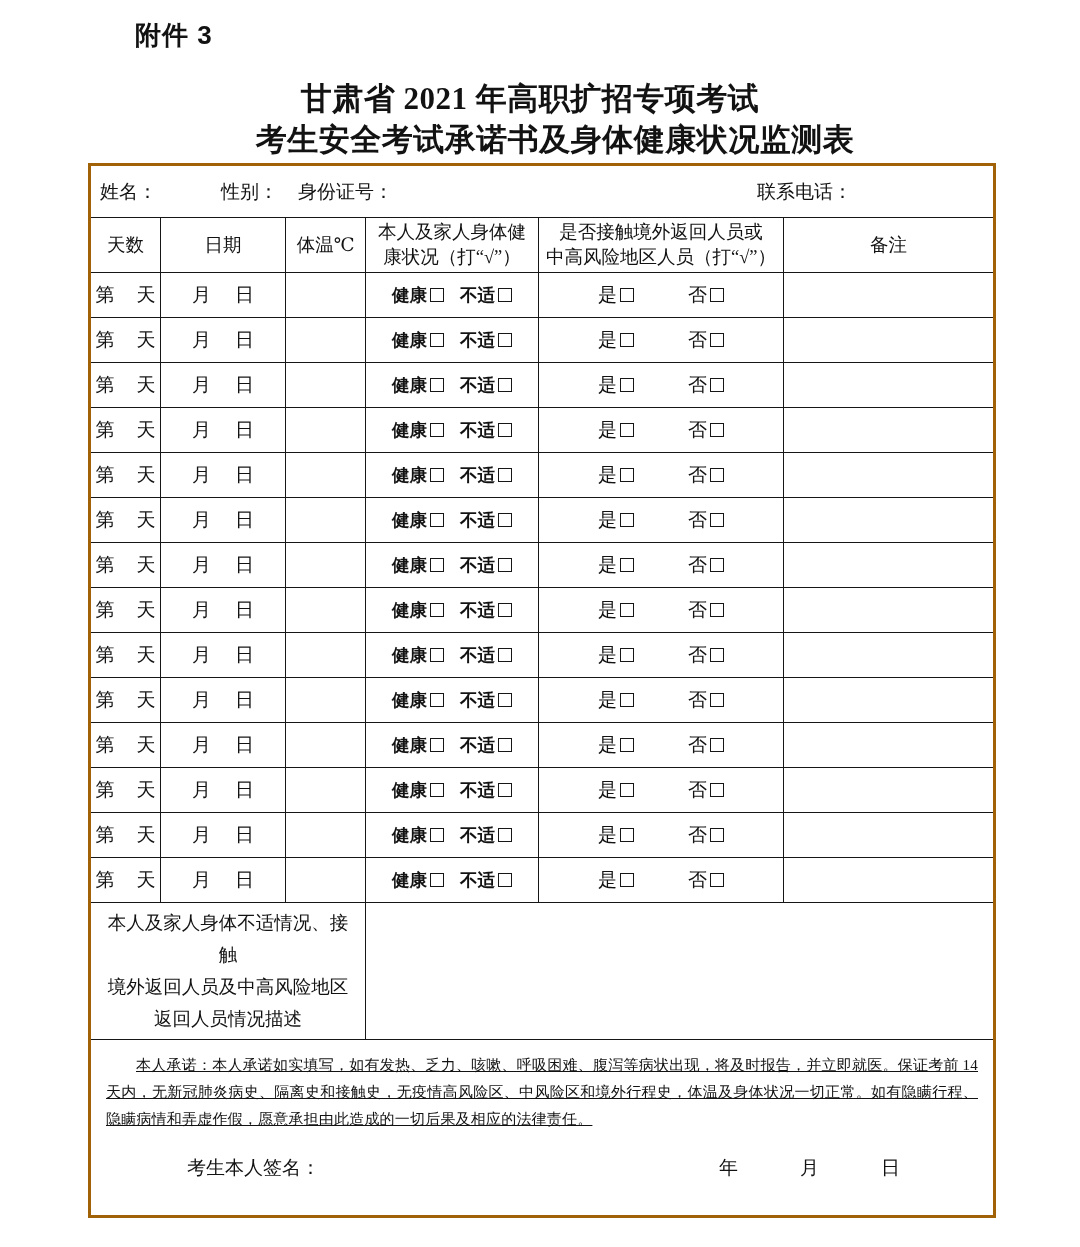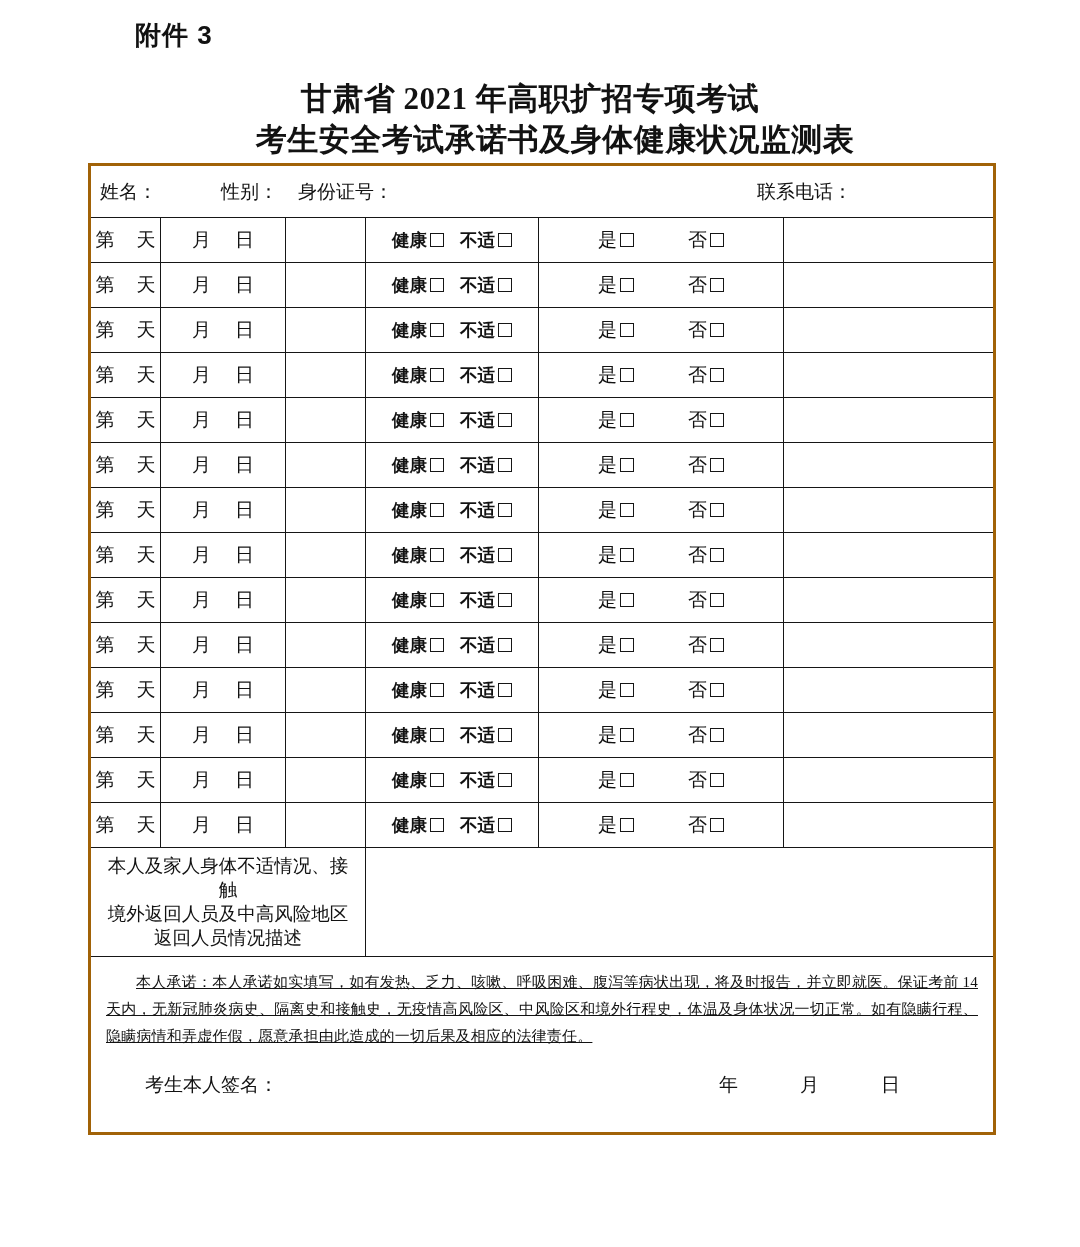--- a/index.html
+++ b/index.html
@@ -57,33 +57,33 @@
   .pair-yn { gap: 54px; }
   .pair-health .opt { font-family: "Liberation Sans", "DejaVu Sans", sans-serif; font-weight: 700; font-size: 17.5px; }
   .opt { white-space: nowrap; display: inline-flex; align-items: center; }
   .cbx {
     display: inline-block; width: 14px; height: 14px;
     border: 1.7px solid #161616; margin-left: 3px;
     background: #fff;
   }
 
   
-  td.desc-cell { height: 109px; font-size: 18.5px; line-height: 24px; padding: 4px 10px; }
+  td.desc-cell { height: 109px; font-size: 18.5px; line-height: 32px; padding: 4px 10px; }
   td.desc-input { height: 109px; }
 
   
   td.commit-cell { height: 177px; text-align: left; vertical-align: top; padding: 12px 15px 0 15px; }
   .commit-text {
     font-size: 15px; line-height: 27px;
     text-align: justify; text-indent: 2em;
     letter-spacing: 0.2px;
     text-decoration: underline;
   }
   .signature-line { display: flex; align-items: center; margin-top: 22px; font-size: 19px; }
-  .sig-label { margin-left: 39px; }
+  .sig-label { margin-left: 81px; }
   .date-group { margin-left: auto; margin-right: 78px; display: flex; gap: 62px; }
 </style>
 </head>
 <body>
 
 <div class="attachment-label heiti">附件 3</div>
 
 <div class="doc-title line1"><span>甘肃省 2021 年高职扩招专项考试</span></div>
 <div class="doc-title line2"><span>考生安全考试承诺书及身体健康状况监测表</span></div>
 
@@ -107,20 +107,34 @@
           <span class="lbl lbl-gender">性别：</span>
           <span class="fill-blank"></span>
           <span class="lbl lbl-id">身份证号：</span>
           <span class="fill-blank"></span>
           <span class="lbl lbl-phone">联系电话：</span>
           <span class="fill-blank"></span>
         </div>
       </td>
     </tr>
 
+    <tr>
+      <td class="hdr-cell">天数</td>
+      <td class="hdr-cell">日期</td>
+      <td class="hdr-cell">体温℃</td>
+      <td class="hdr-cell">
+        <span>本人及家人身体健</span><br>
+        <span>康状况（打“√”）</span>
+      </td>
+      <td class="hdr-cell">
+        <span>是否接触境外返回人员或</span><br>
+        <span>中高风险地区人员（打“√”）</span>
+      </td>
+      <td class="hdr-cell">备注</td>
+    </tr>
   </tbody>
 
   <tbody>
   <tr class="data-row">
     <td>
       <div class="pair pair-day">
         <span>第</span>
         <span>天</span>
       </div>
     </td>

